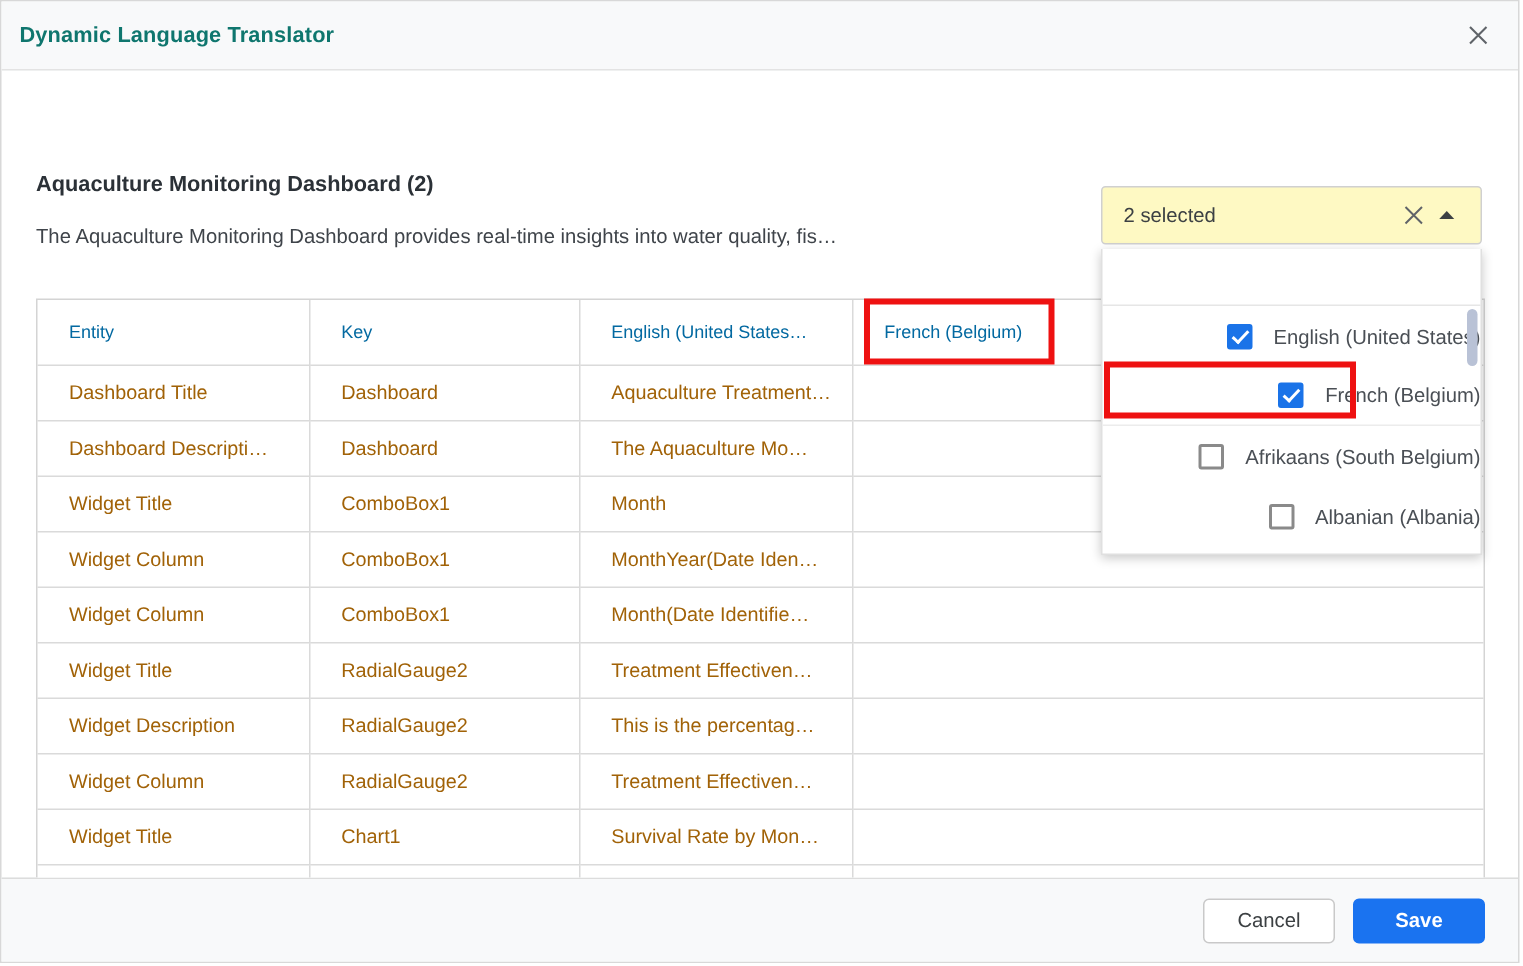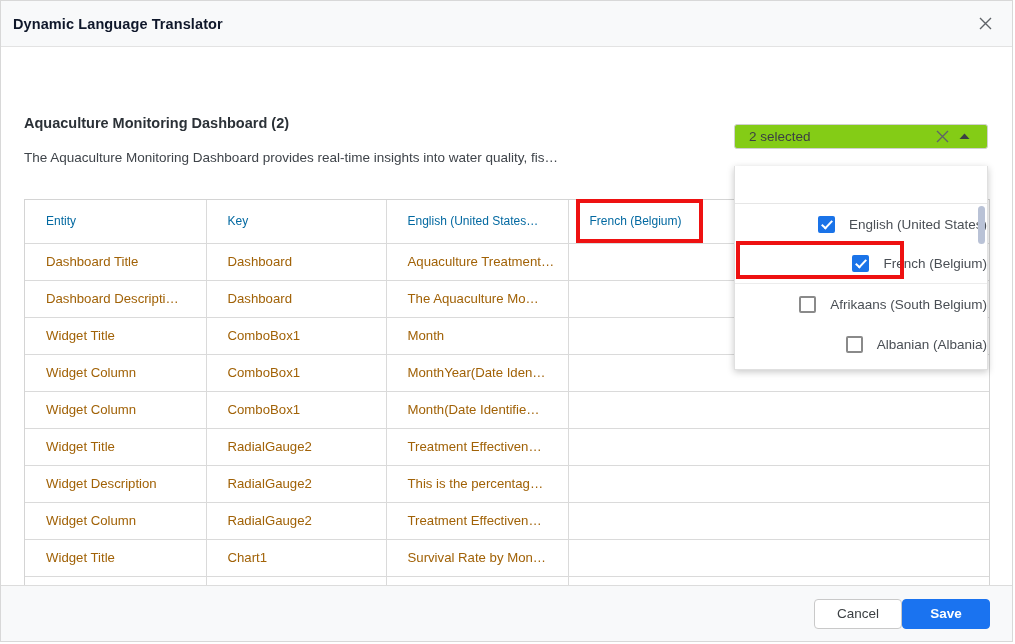--- a/index.html
+++ b/index.html
@@ -35,21 +35,21 @@
     background: #f8f9fa;
     border-bottom: 1px solid #e3e3e3;
     display: flex;
     align-items: center;
     padding: 0 14px 0 12px;
     box-sizing: border-box;
   }
   .titlebar-title {
     font-size: 14.5px;
     font-weight: bold;
-    color: #0f172a;
+    color: #0f766e;
     letter-spacing: 0.1px;
     flex: 1;
   }
   .close-btn {
     width: 26px;
     height: 26px;
     display: flex;
     align-items: center;
     justify-content: center;
     cursor: pointer;
@@ -141,24 +141,24 @@
   }
 
   
   .ms {
     position: absolute;
     left: 733px;
     top: 77px;
     width: 254px;
   }
   .ms-control {
-    height: 25px;
+    height: 39px;
     border: 1px solid #d0d0d0;
     border-radius: 3px;
-    background: #84cc16;
+    background: #fef9c3;
     display: flex;
     align-items: center;
     padding: 0 12px 0 14px;
     box-sizing: border-box;
     cursor: pointer;
   }
   .ms-value {
     flex: 1;
     font-size: 13.5px;
     color: #3c4043;
@@ -283,20 +283,21 @@
   
   .footer {
     height: 56px;
     min-height: 56px;
     background: #f8f9fa;
     border-top: 1px solid #dcdcdc;
     display: flex;
     align-items: center;
     justify-content: flex-end;
     padding-right: 22px;
+    gap: 12px;
     box-sizing: border-box;
   }
   .btn {
     height: 30px;
     min-width: 88px;
     border-radius: 4px;
     font-size: 13.5px;
     font-family: "Liberation Sans", sans-serif;
     cursor: pointer;
     padding: 0 18px;

